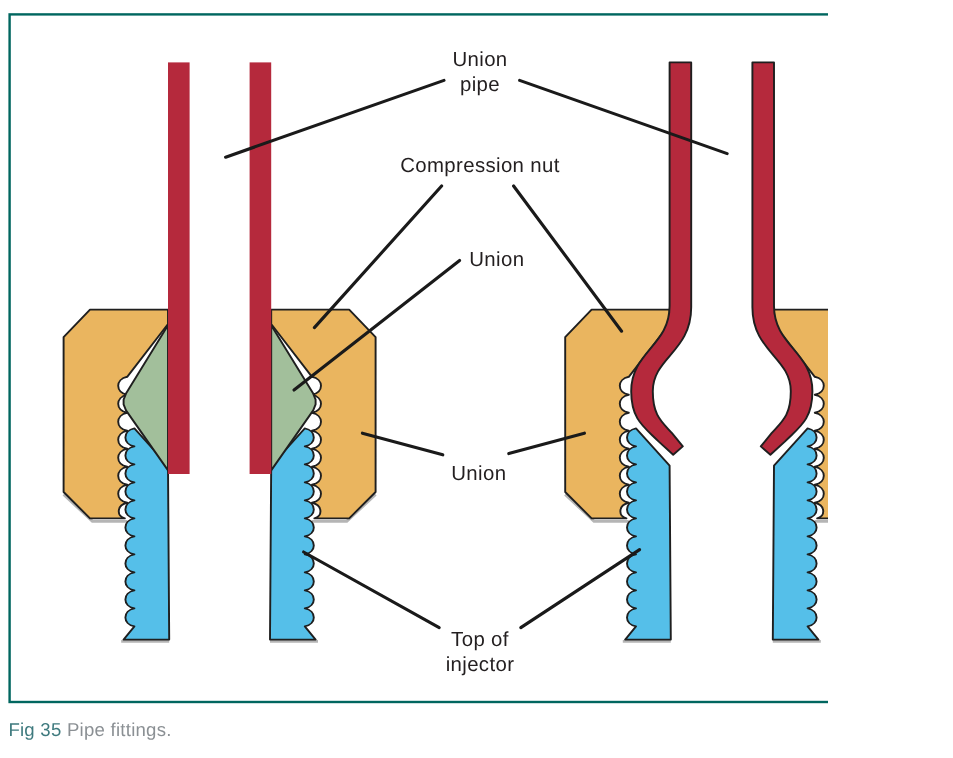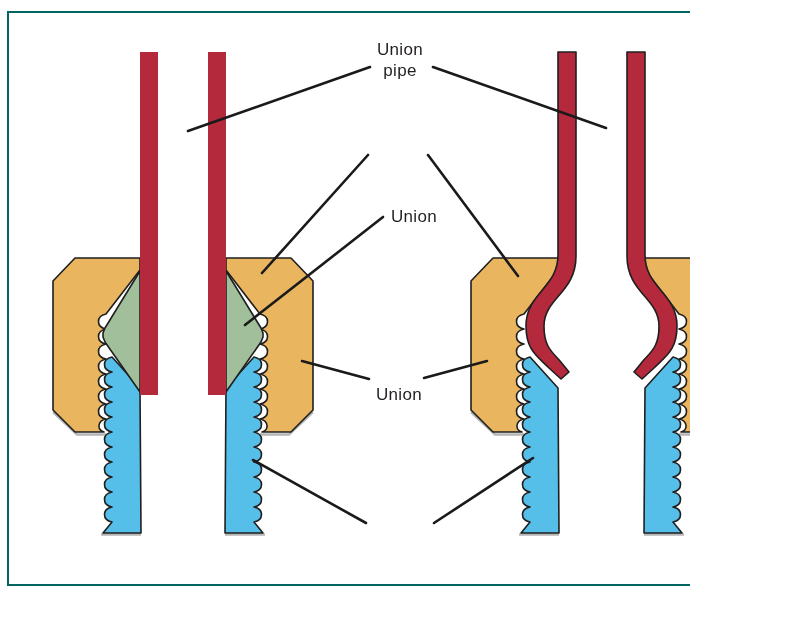--- a/index.html
+++ b/index.html
@@ -90,20 +90,30 @@
       <line x1="366" y1="523" x2="253" y2="460"></line>
       <line x1="434" y1="523" x2="533" y2="458"></line>
     </g>
   </svg>
 
   <div class="lbl" style="left:400px;top:39px">
     <div>Union</div>
     <div>pipe</div>
   </div>
 
+  <div class="lbl" style="left:400px;top:127px">Compression nut</div>
 
   <div class="lbl" style="left:414px;top:206px">Union</div>
 
   <div class="lbl" style="left:399px;top:384px">Union</div>
 
+  <div class="lbl" style="left:400px;top:522px">
+    <div>Top of</div>
+    <div>injector</div>
+  </div>
 
+  <div id="caption">
+    <span class="fig">Fig 35</span>
+    <span class="txt"> </span>
+    <span class="txt">Pipe fittings.</span>
+  </div>
 
 </div>
 
 </body></html>

